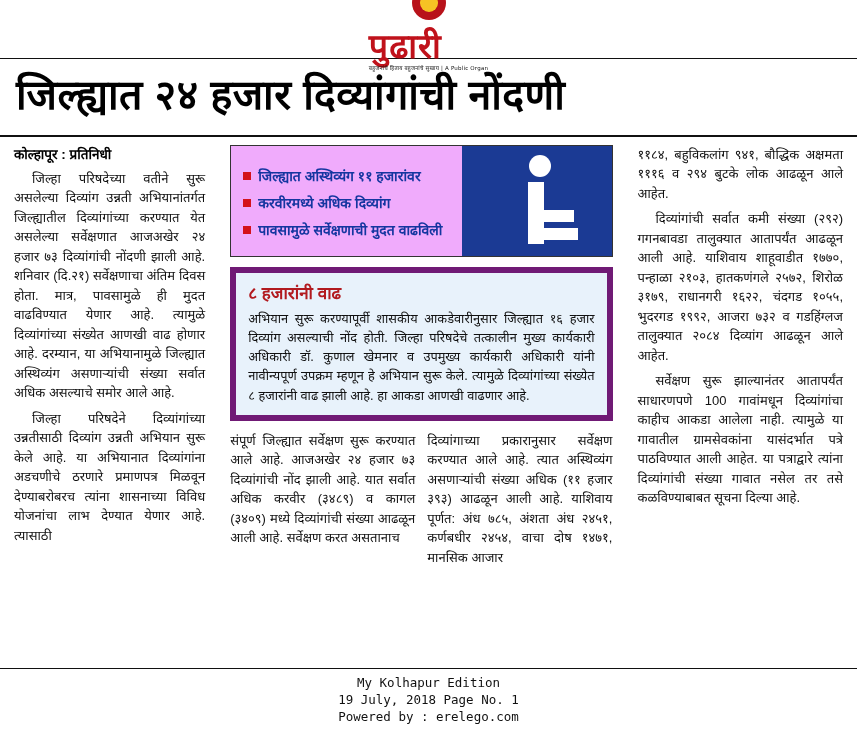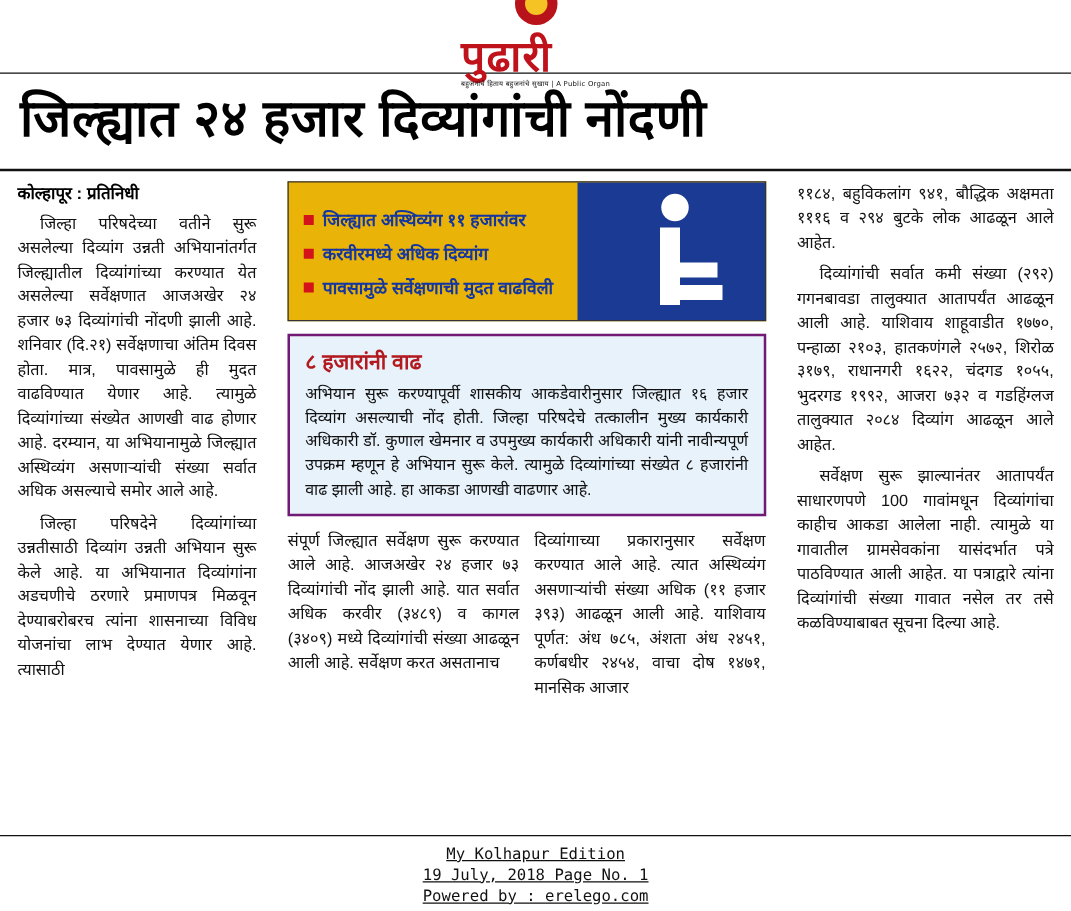--- a/index.html
+++ b/index.html
@@ -98,21 +98,21 @@
     line-height:1.5;
     text-align:justify;
     text-indent:18px;
     color:#111;
   }
   p.body.noindent{text-indent:0;}
   
   .bullet-box{
     display:flex;
     border:1px solid #333;
-    background:#eab308;
+    background:#f0abfc;
     height:112px;
     box-sizing:border-box;
     margin-bottom:10px;
   }
   .bullets{
     flex:1;
     padding:10px 10px 6px 12px;
     display:flex;flex-direction:column;justify-content:center;gap:11px;
   }
   .bullet{
@@ -133,21 +133,21 @@
     position:relative;
     flex:0 0 auto;
   }
   .wheel-panel svg{
     position:absolute;
     right:14px;bottom:6px;
     width:104px;height:100px;
   }
   
   .sub-box{
-    border:2px solid #701a75;
+    border:6px solid #701a75;
     background:#e8f2fb;
     padding:8px 12px 10px 12px;
     margin-bottom:10px;
   }
   .sub-title{
     font-family:"Liberation Sans", sans-serif;
     font-weight:bold;
     font-size:17px;
     color:#b21a1f;
     margin:0 0 5px 0;
@@ -168,21 +168,20 @@
   .footer{
     position:absolute;
     left:0;right:0;bottom:0;
     height:60px;
     border-top:1px solid #111;
     display:flex;flex-direction:column;align-items:center;justify-content:center;
     gap:2px;
     font-family:"DejaVu Sans Mono", monospace;
     font-size:12.5px;
     color:#111;
-    text-decoration:underline;
   }
   .footer .link{color:#111;text-decoration:none;}
 </style>
 </head>
 <body>
 
 <div class="page">
 
   <div class="masthead">
     <div class="logo-mark">

